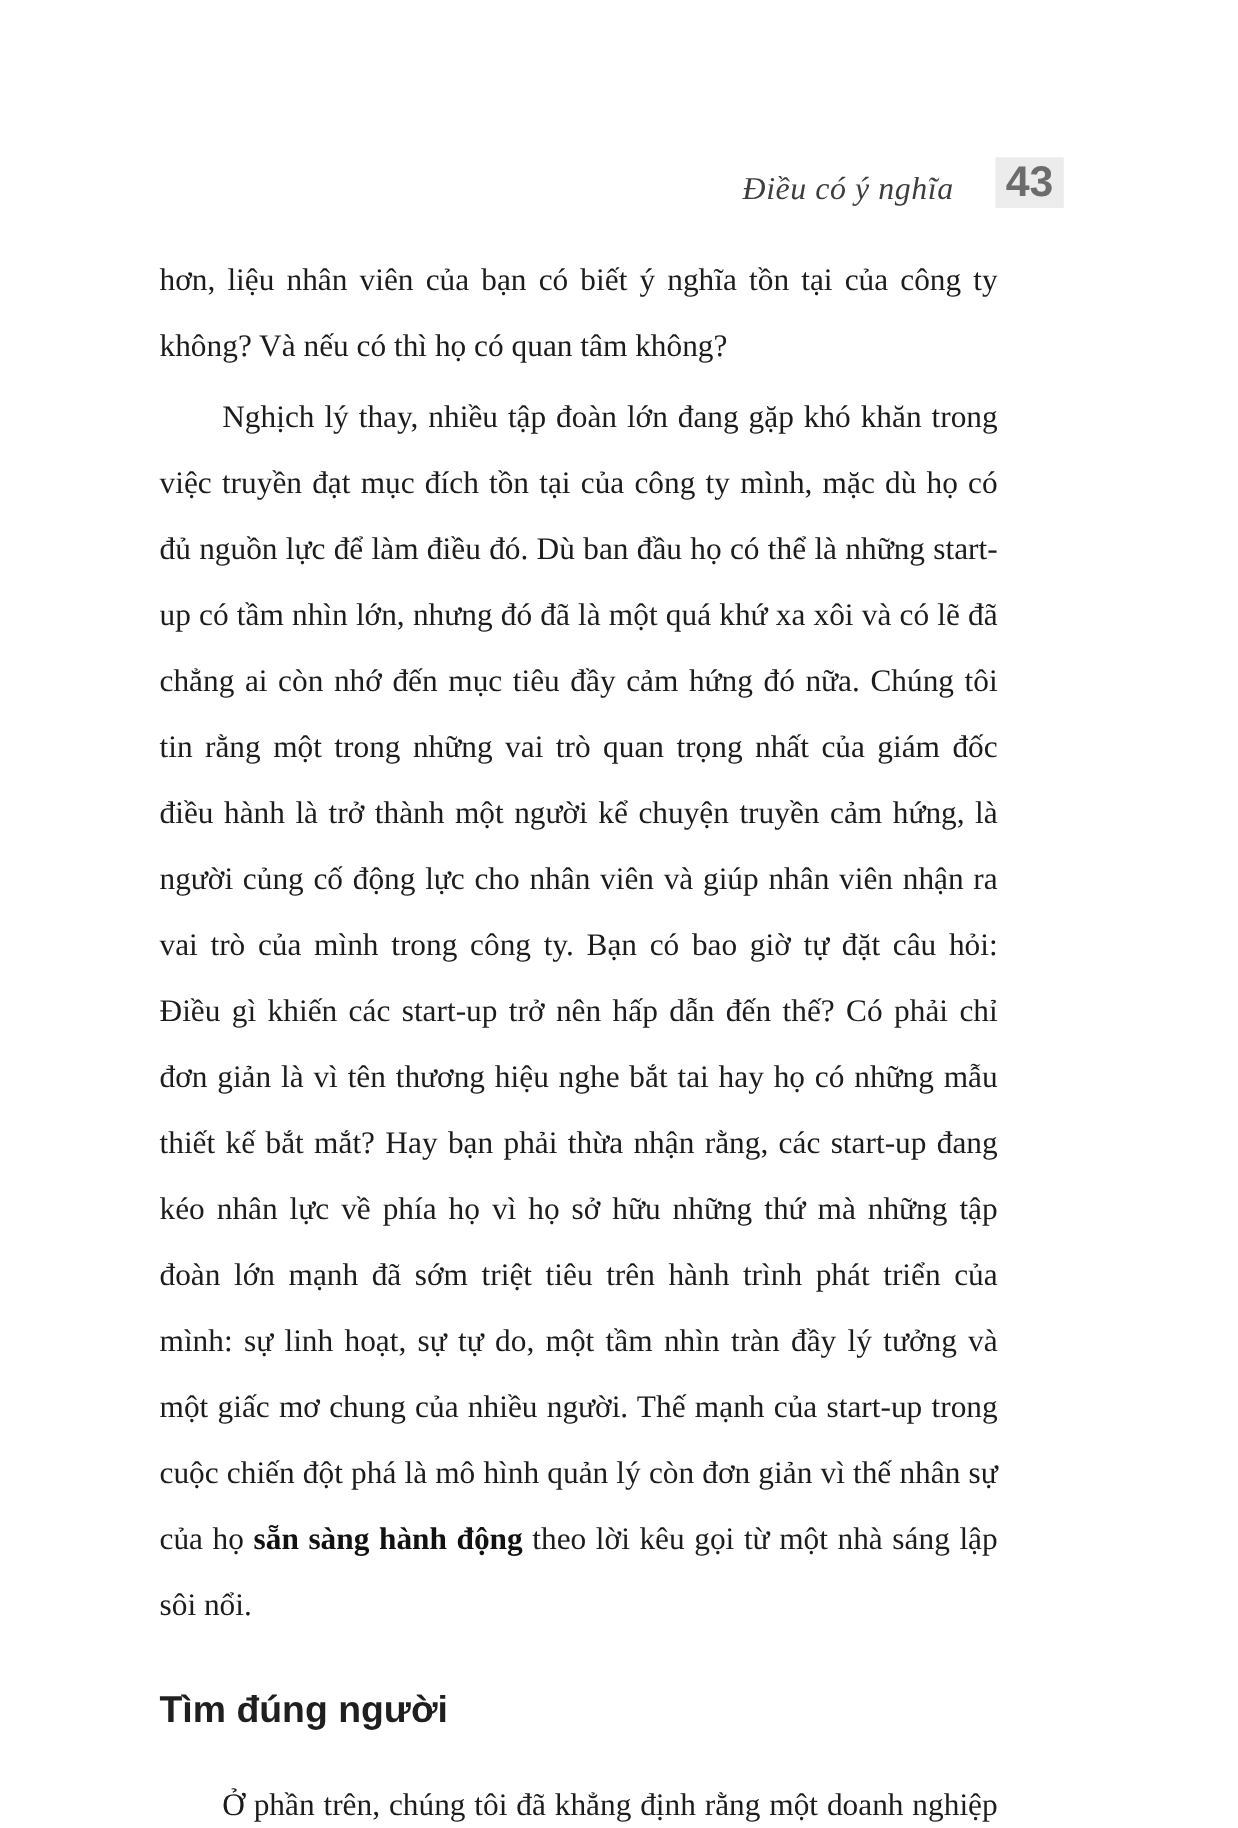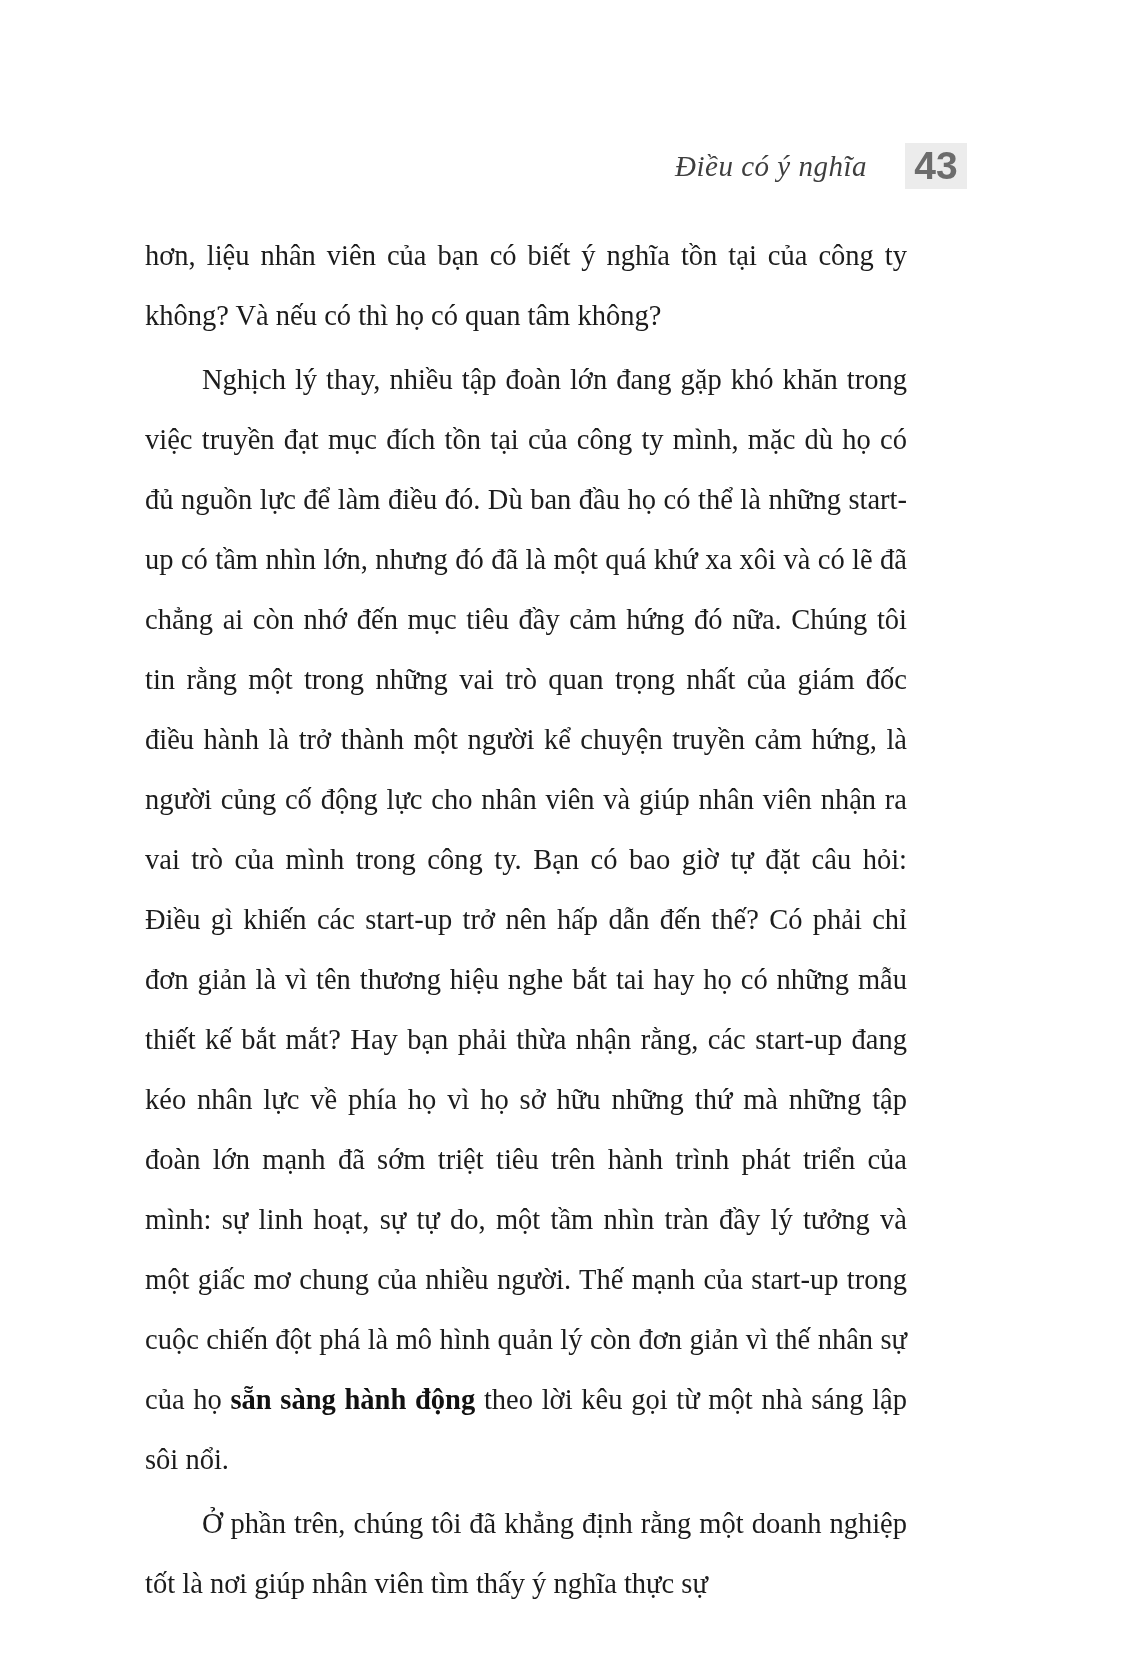--- a/index.html
+++ b/index.html
@@ -16,21 +16,21 @@
     font-family: "Liberation Serif", serif;
     color: #1c1c1c;
   }
   .page-header {
     position: absolute;
     top: 143px;
     left: 145px;
     width: 822px;
     display: flex;
     justify-content: flex-end;
-    align-items: center;
+    align-items: flex-end;
     gap: 38px;
   }
   .running-title {
     font-style: italic;
     font-size: 29px;
     color: #3e3e3e;
     letter-spacing: 0.5px;
   }
   .page-number-box {
     background: #ececec;
@@ -91,18 +91,19 @@
       <span class="page-number">43</span>
     </span>
   </header>
 
   <main class="content">
 
     <p class="para">hơn, liệu nhân viên của bạn có biết ý nghĩa tồn tại của công ty không? Và nếu có thì họ có quan tâm không?</p>
 
     <p class="para indent"><span>Nghịch lý thay, nhiều tập đoàn lớn đang gặp khó khăn trong việc truyền đạt mục đích tồn tại của công ty mình, mặc dù họ có đủ nguồn lực để làm điều đó. Dù ban đầu họ có thể là những start-up có tầm nhìn lớn, nhưng đó đã là một quá khứ xa xôi và có lẽ đã chẳng ai còn nhớ đến mục tiêu đầy cảm hứng đó nữa. Chúng tôi tin rằng một trong những vai trò quan trọng nhất của giám đốc điều hành là trở thành một người kể chuyện truyền cảm hứng, là người củng cố động lực cho nhân viên và giúp nhân viên nhận ra vai trò của mình trong công ty. Bạn có bao giờ tự đặt câu hỏi: Điều gì khiến các start-up trở nên hấp dẫn đến thế? Có phải chỉ đơn giản là vì tên thương hiệu nghe bắt tai hay họ có những mẫu thiết kế bắt mắt? Hay bạn phải thừa nhận rằng, các start-up đang kéo nhân lực về phía họ vì họ sở hữu những thứ mà những tập đoàn lớn mạnh đã sớm triệt tiêu trên hành trình phát triển của mình: sự linh hoạt, sự tự do, một tầm nhìn tràn đầy lý tưởng và một giấc mơ chung của nhiều người. Thế mạnh của start-up trong cuộc chiến đột phá là mô hình quản lý còn đơn giản vì thế nhân sự của họ </span><strong>sẵn sàng hành động</strong><span> theo lời kêu gọi từ một nhà sáng lập sôi nổi.</span></p>
 
+    <h2 class="section-heading">Tìm đúng người</h2>
 
     <p class="para indent">Ở phần trên, chúng tôi đã khẳng định rằng một doanh nghiệp tốt là nơi giúp nhân viên tìm thấy ý nghĩa thực sự</p>
 
   </main>
 
 </div>
 
 </body></html>

